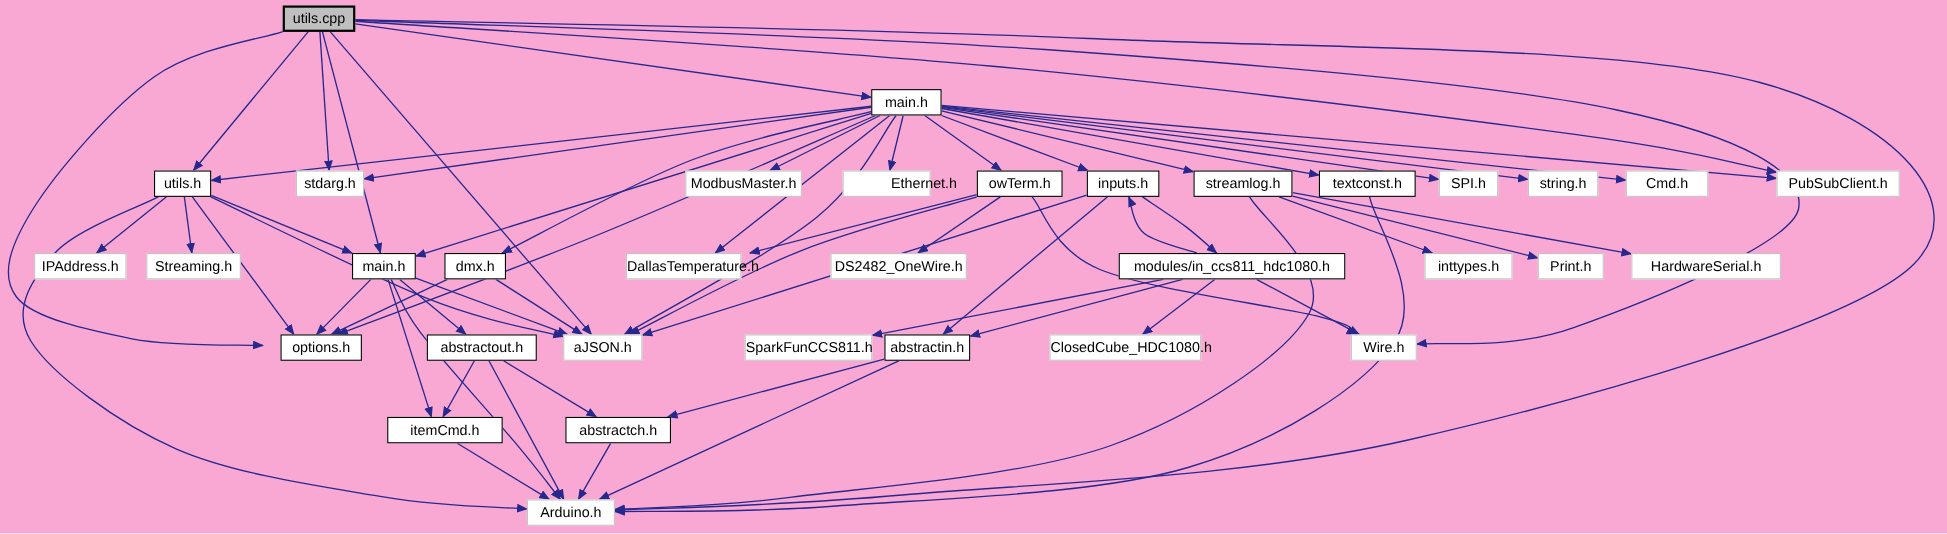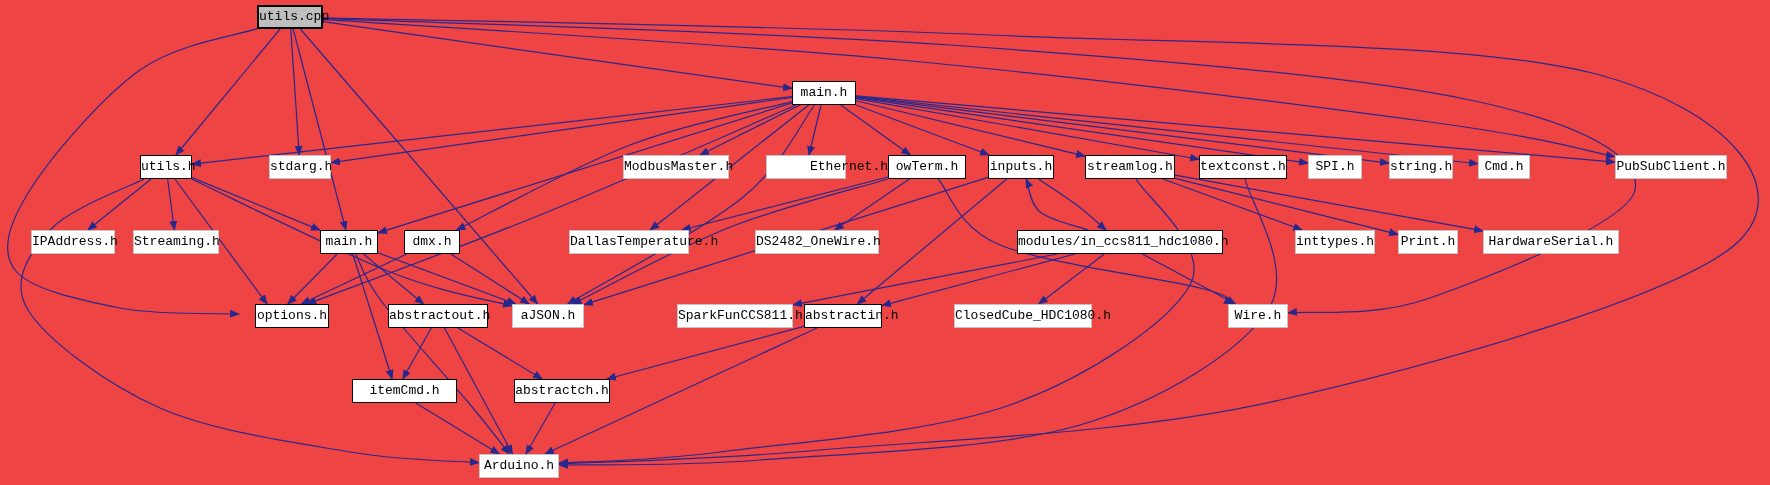--- a/index.html
+++ b/index.html
@@ -1,17 +1,17 @@
 <!DOCTYPE html>
 <html><head>
 <meta charset="utf-8">
 <style>
   html,body{margin:0;padding:0;background:#ffffff;}
-  #canvas{position:relative;width:1770px;height:485px;background:#ef4444;overflow:hidden;
-          font-family:Liberation Mono, monospace;}
+  #canvas{position:relative;width:1770px;height:485px;background:#f9a8d4;overflow:hidden;
+          font-family:Liberation Sans, sans-serif;}
   #edges{position:absolute;left:0;top:0;}
   .node{position:absolute;box-sizing:border-box;height:24px;line-height:21px;text-align:center;
         font-size:13px;color:#000;background:#fff;white-space:nowrap;}
   .node.focus{background:#bfbfbf;border:2px solid #000;line-height:20px;}
   .node.internal{border:1.6px solid #000;}
   .node.external{border:1px solid #c4c4c4;}
 </style>
 </head>
 <body>
 
@@ -94,27 +94,27 @@
       <div class="node internal" style="left: 140px; top: 155px; width: 52px;">utils.h</div>
       <div class="node external" style="left: 269px; top: 155px; width: 62px;">stdarg.h</div>
       <div class="node external" style="left: 623px; top: 155px; width: 106px;">ModbusMaster.h</div>
       <div class="node external" style="left: 766px; top: 155px; width: 80px; padding-left: 43px;">Ethernet.h</div>
       <div class="node internal" style="left: 888px; top: 155px; width: 78px;">owTerm.h</div>
       <div class="node internal" style="left: 988px; top: 155px; width: 66px;">inputs.h</div>
       <div class="node internal" style="left: 1085px; top: 155px; width: 90px;">streamlog.h</div>
       <div class="node internal" style="left: 1199px; top: 155px; width: 88px;">textconst.h</div>
       <div class="node external" style="left: 1308px; top: 155px; width: 54px;">SPI.h</div>
       <div class="node external" style="left: 1389px; top: 155px; width: 64px;">string.h</div>
-      <div class="node external" style="left: 1478px; top: 155px; width: 52px;">Cmd.h</div>
+      <div class="node external" style="left: 1478px; top: 155px; width: 75px;">Cmd.h</div>
       <div class="node external" style="left: 1615px; top: 155px; width: 112px;">PubSubClient.h</div>
       <div class="node external" style="left: 31px; top: 230px; width: 84px;">IPAddress.h</div>
       <div class="node external" style="left: 133px; top: 230px; width: 86px;">Streaming.h</div>
       <div class="node internal" style="left: 320px; top: 230px; width: 58px;">main.h</div>
       <div class="node internal" style="left: 404px; top: 230px; width: 56px;">dmx.h</div>
-      <div class="node external" style="left: 569px; top: 230px; width: 120px; text-align: right;">DallasTemperature.h</div>
+      <div class="node external" style="left: 569px; top: 230px; width: 105px; text-align: right;">DallasTemperature.h</div>
       <div class="node external" style="left: 755px; top: 230px; width: 124px;">DS2482_OneWire.h</div>
       <div class="node internal" style="left: 1017px; top: 230px; width: 206px;">modules/in_ccs811_hdc1080.h</div>
       <div class="node external" style="left: 1295px; top: 230px; width: 80px;">inttypes.h</div>
       <div class="node external" style="left: 1398px; top: 230px; width: 60px;">Print.h</div>
       <div class="node external" style="left: 1483px; top: 230px; width: 136px;">HardwareSerial.h</div>
       <div class="node internal" style="left: 239px; top: 304px; width: 74px; margin-left: 16px;">options.h</div>
       <div class="node internal" style="left: 388px; top: 304px; width: 100px;">abstractout.h</div>
       <div class="node external" style="left: 512px; top: 304px; width: 72px;">aJSON.h</div>
       <div class="node external" style="left: 677px; top: 304px; width: 116px;">SparkFunCCS811.h</div>
       <div class="node internal" style="left: 804px; top: 304px; width: 78px;">abstractin.h</div>

